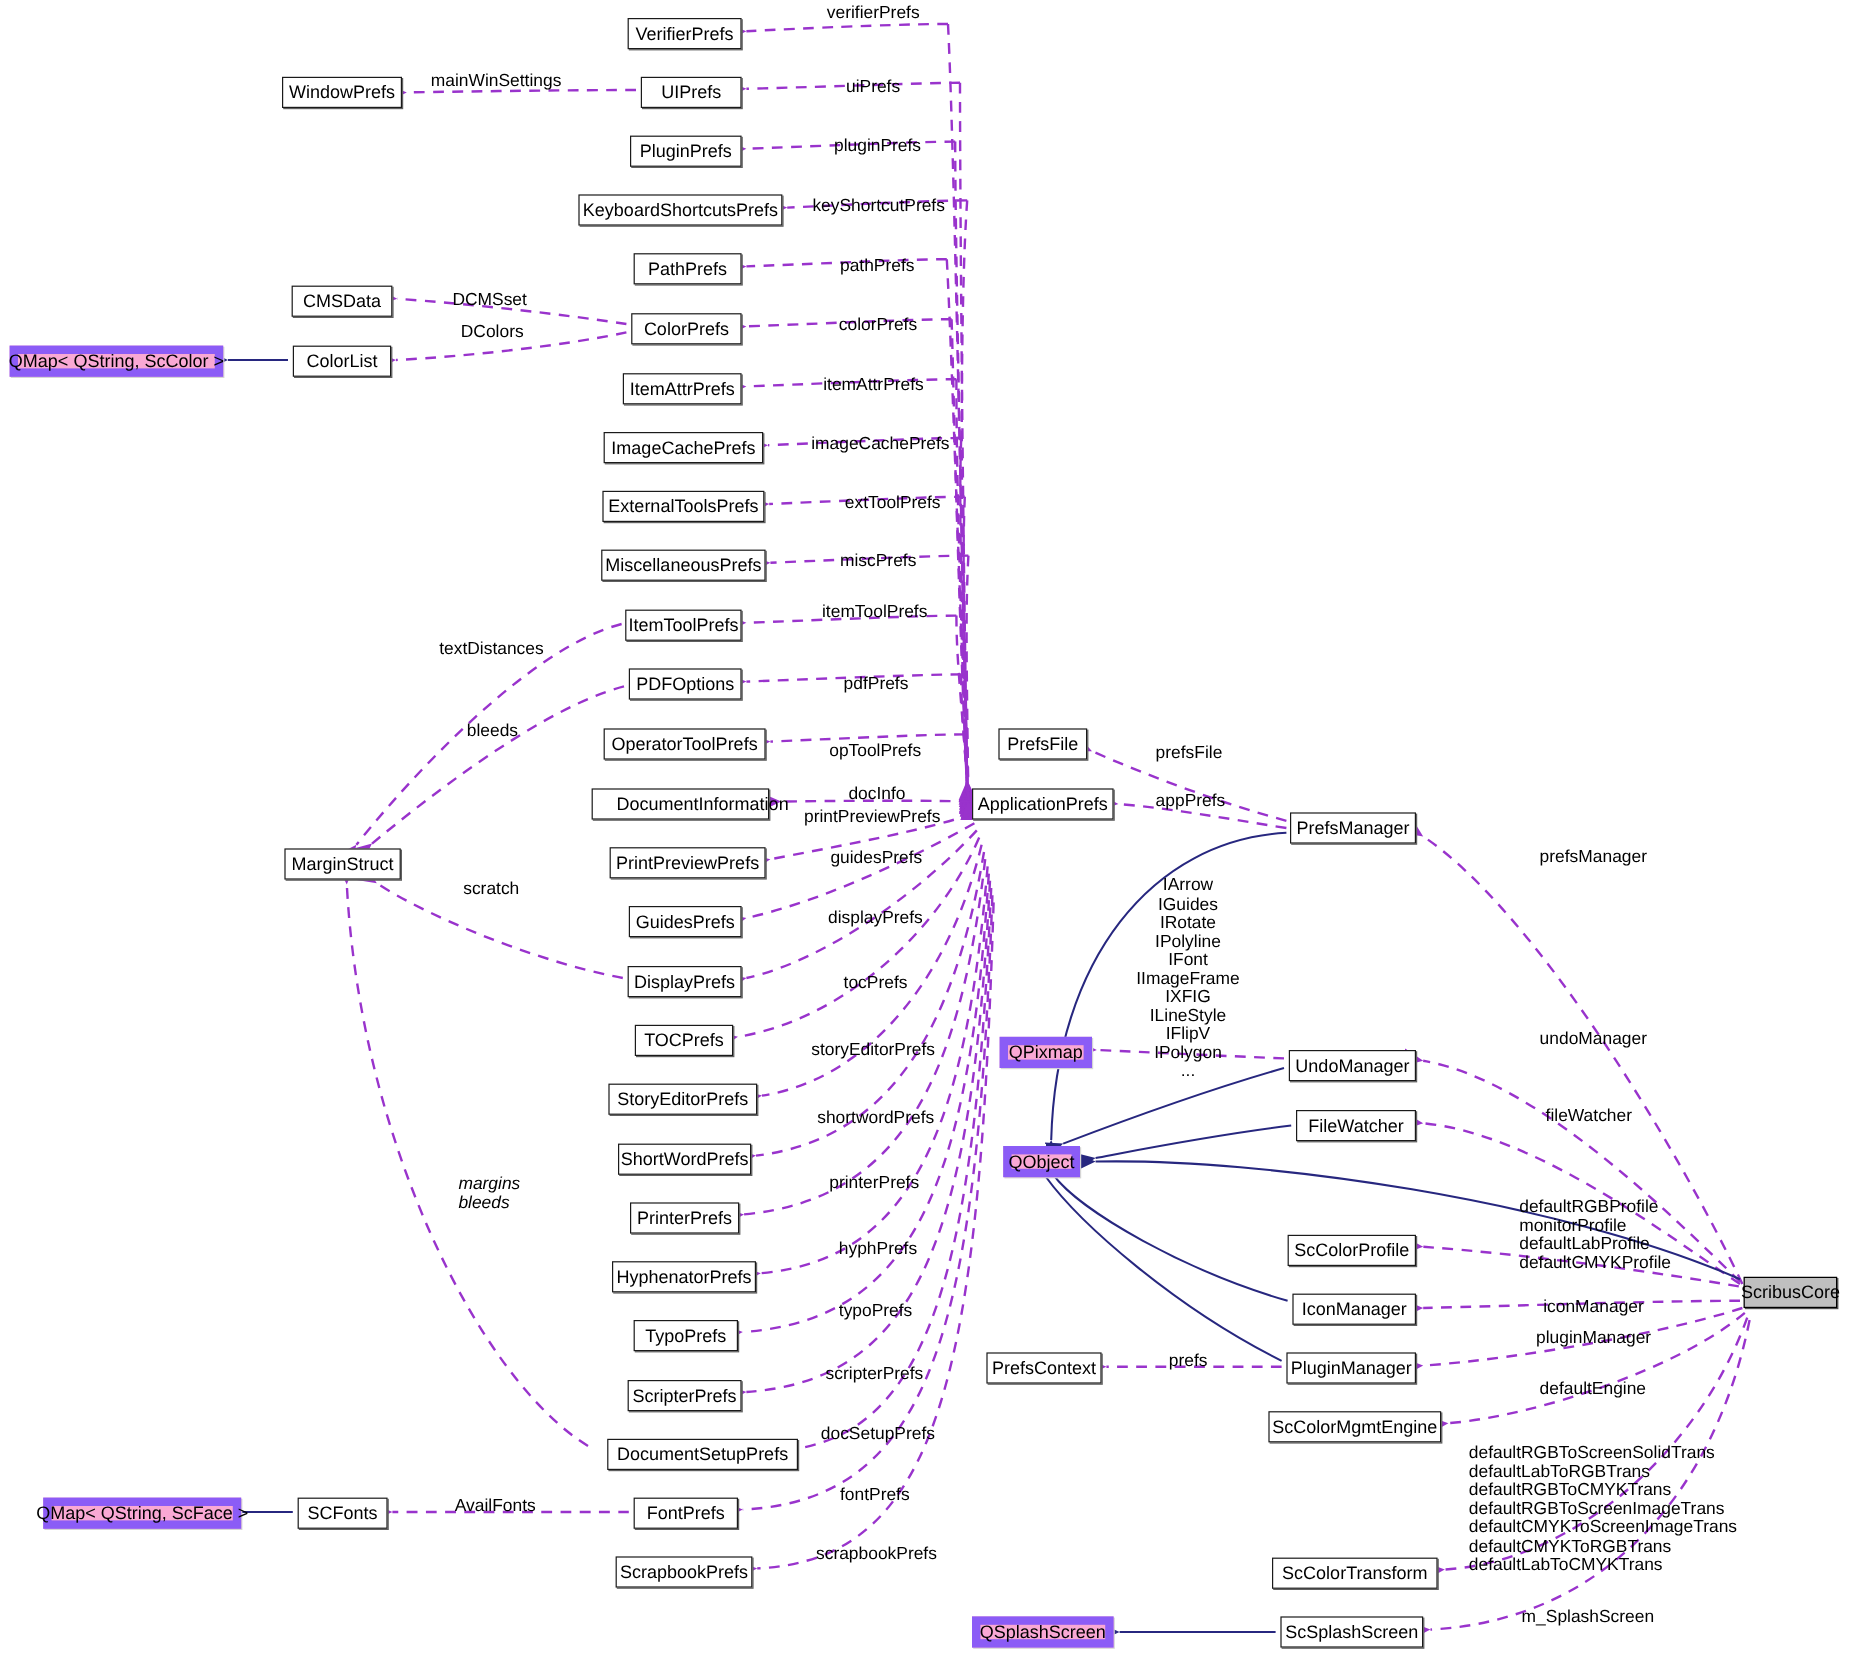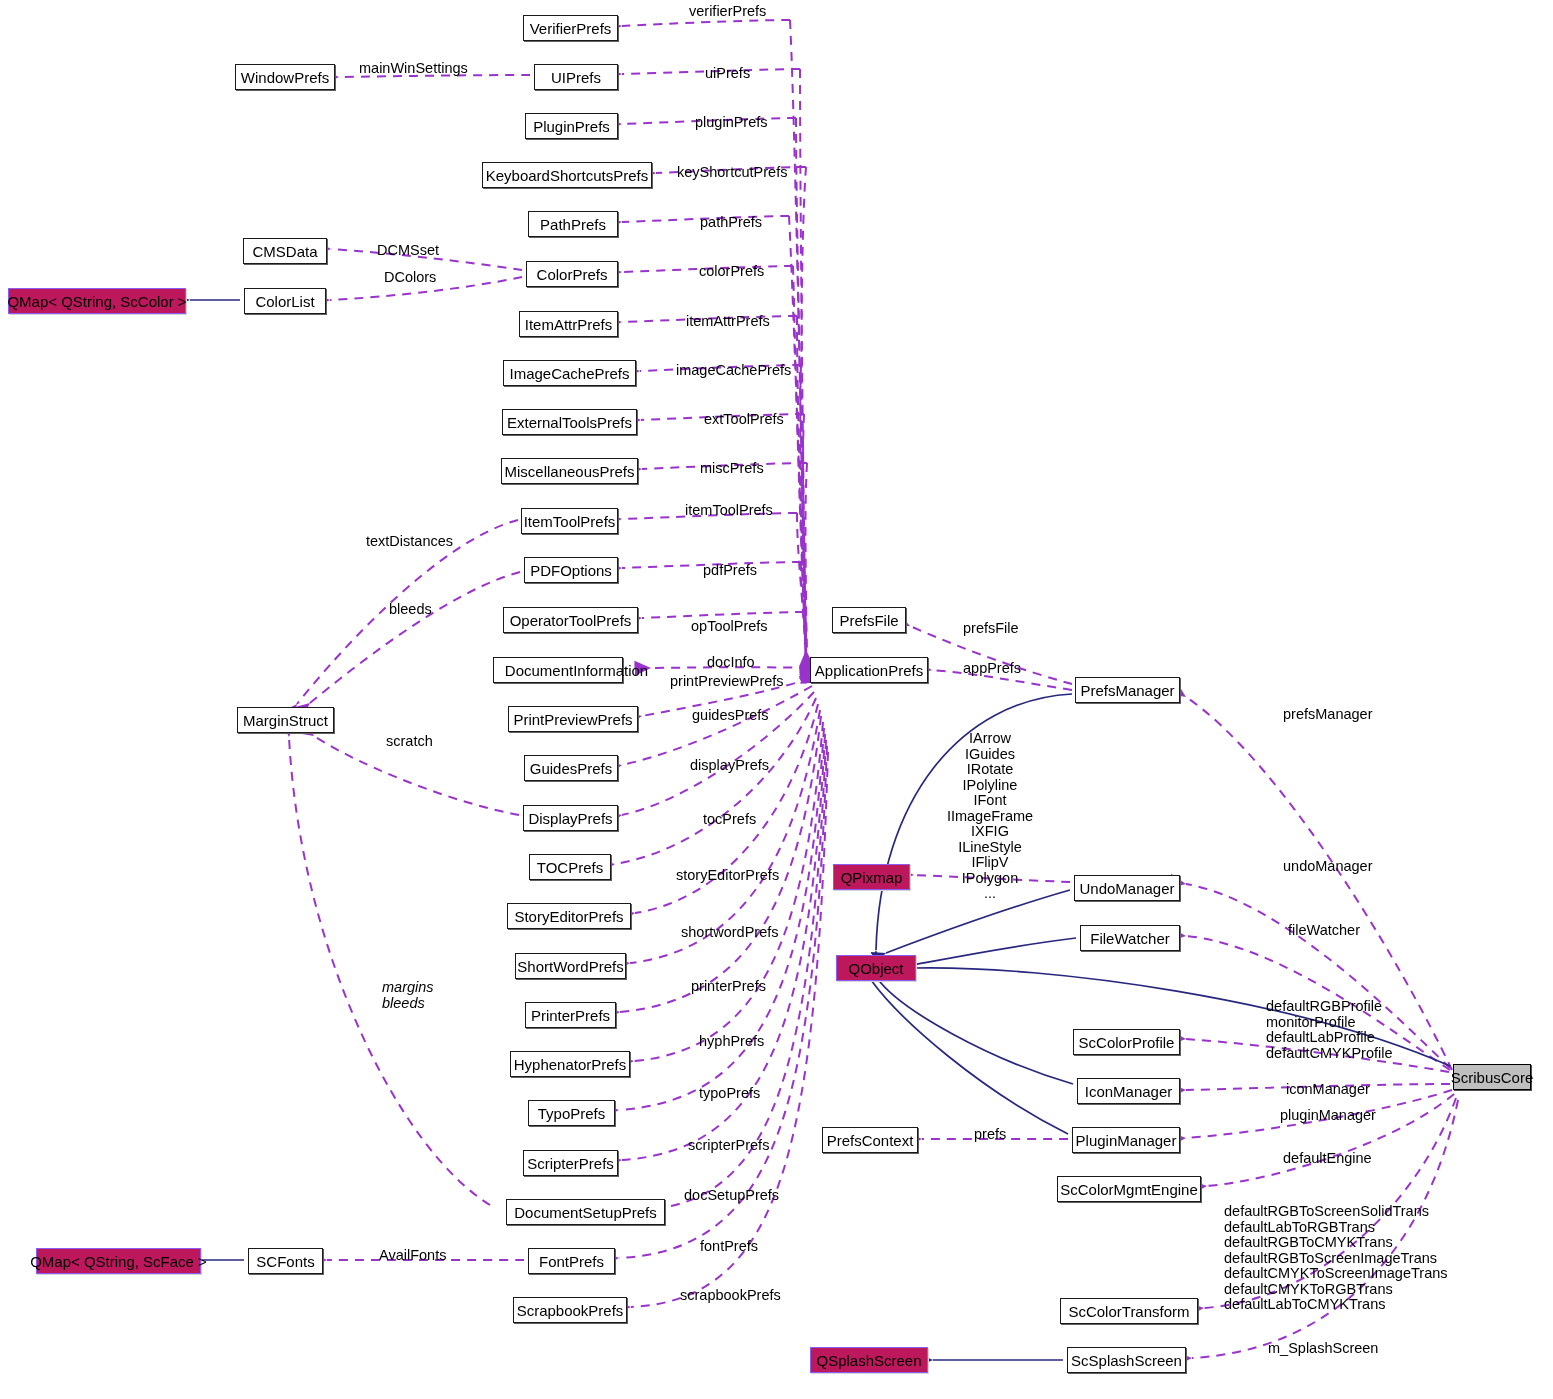--- a/index.html
+++ b/index.html
@@ -33,23 +33,23 @@
     color: #000000;
     display: flex;
     align-items: center;
     justify-content: center;
     white-space: nowrap;
     height: 26px;
     padding: 0 7px;
     cursor: default;
   }
   .node.ext {
-    border: 1px solid #8b5cf6;
+    border: 7px solid #8b5cf6;
     box-shadow: 1px 1px 0 0 #d5d5d5;
-    background: #be185d;
+    background: #f9a8d4;
   }
   .node.focus {
     background: #bfbfbf;
     border: 1px solid #000000;
     box-shadow: 1px 1px 0 0 #505050;
   }
   .edge-label {
     position: absolute;
     font-size: 14.5px;
     color: #000000;
@@ -209,34 +209,34 @@
       <div class="node ext" style="left: 8px; top: 288px; width: 178px;">QMap&lt; QString, ScColor &gt;</div>
       <div class="node" style="left: 244px; top: 288px; width: 82px;">ColorList</div>
       <div class="node" style="left: 519px; top: 311px; width: 99px;">ItemAttrPrefs</div>
       <div class="node" style="left: 503px; top: 360px; width: 133px;">ImageCachePrefs</div>
       <div class="node" style="left: 502px; top: 409px; width: 135px;">ExternalToolsPrefs</div>
       <div class="node" style="left: 501px; top: 458px; width: 137px;">MiscellaneousPrefs</div>
       <div class="node" style="left: 521px; top: 508px; width: 97px;">ItemToolPrefs</div>
       <div class="node" style="left: 524px; top: 557px; width: 94px;">PDFOptions</div>
       <div class="node" style="left: 832px; top: 607px; width: 74px;">PrefsFile</div>
       <div class="node" style="left: 503px; top: 607px; width: 135px;">OperatorToolPrefs</div>
-      <div class="node" style="left: 493px; top: 657px; width: 130px; padding-left: 44px;">DocumentInformation</div>
+      <div class="node" style="left: 493px; top: 657px; width: 148px; padding-left: 44px;">DocumentInformation</div>
       <div class="node" style="left: 810px; top: 657px; width: 118px;">ApplicationPrefs</div>
       <div class="node" style="left: 1075px; top: 677px; width: 105px;">PrefsManager</div>
       <div class="node" style="left: 237px; top: 707px; width: 97px;">MarginStruct</div>
       <div class="node" style="left: 508px; top: 706px; width: 130px;">PrintPreviewPrefs</div>
       <div class="node" style="left: 524px; top: 755px; width: 94px;">GuidesPrefs</div>
       <div class="node" style="left: 523px; top: 805px; width: 95px;">DisplayPrefs</div>
       <div class="node" style="left: 529px; top: 854px; width: 82px;">TOCPrefs</div>
       <div class="node ext" style="left: 833px; top: 864px; width: 77px;">QPixmap</div>
       <div class="node" style="left: 1074px; top: 875px; width: 106px;">UndoManager</div>
       <div class="node" style="left: 507px; top: 903px; width: 124px;">StoryEditorPrefs</div>
       <div class="node" style="left: 1080px; top: 925px; width: 100px;">FileWatcher</div>
       <div class="node" style="left: 515px; top: 953px; width: 111px;">ShortWordPrefs</div>
-      <div class="node ext" style="left: 836px; top: 955px; width: 80px;">QObject</div>
+      <div class="node ext" style="left: 836px; top: 955px; width: 64px;">QObject</div>
       <div class="node" style="left: 525px; top: 1002px; width: 91px;">PrinterPrefs</div>
       <div class="node" style="left: 1073px; top: 1029px; width: 107px;">ScColorProfile</div>
       <div class="node" style="left: 510px; top: 1051px; width: 120px;">HyphenatorPrefs</div>
       <div class="node focus" style="left: 1453px; top: 1064px; width: 78px;">ScribusCore</div>
       <div class="node" style="left: 1077px; top: 1078px; width: 103px;">IconManager</div>
       <div class="node" style="left: 528px; top: 1100px; width: 87px;">TypoPrefs</div>
       <div class="node" style="left: 822px; top: 1127px; width: 96px;">PrefsContext</div>
       <div class="node" style="left: 1072px; top: 1127px; width: 108px;">PluginManager</div>
       <div class="node" style="left: 523px; top: 1150px; width: 95px;">ScripterPrefs</div>
       <div class="node" style="left: 1057px; top: 1176px; width: 144px;">ScColorMgmtEngine</div>

